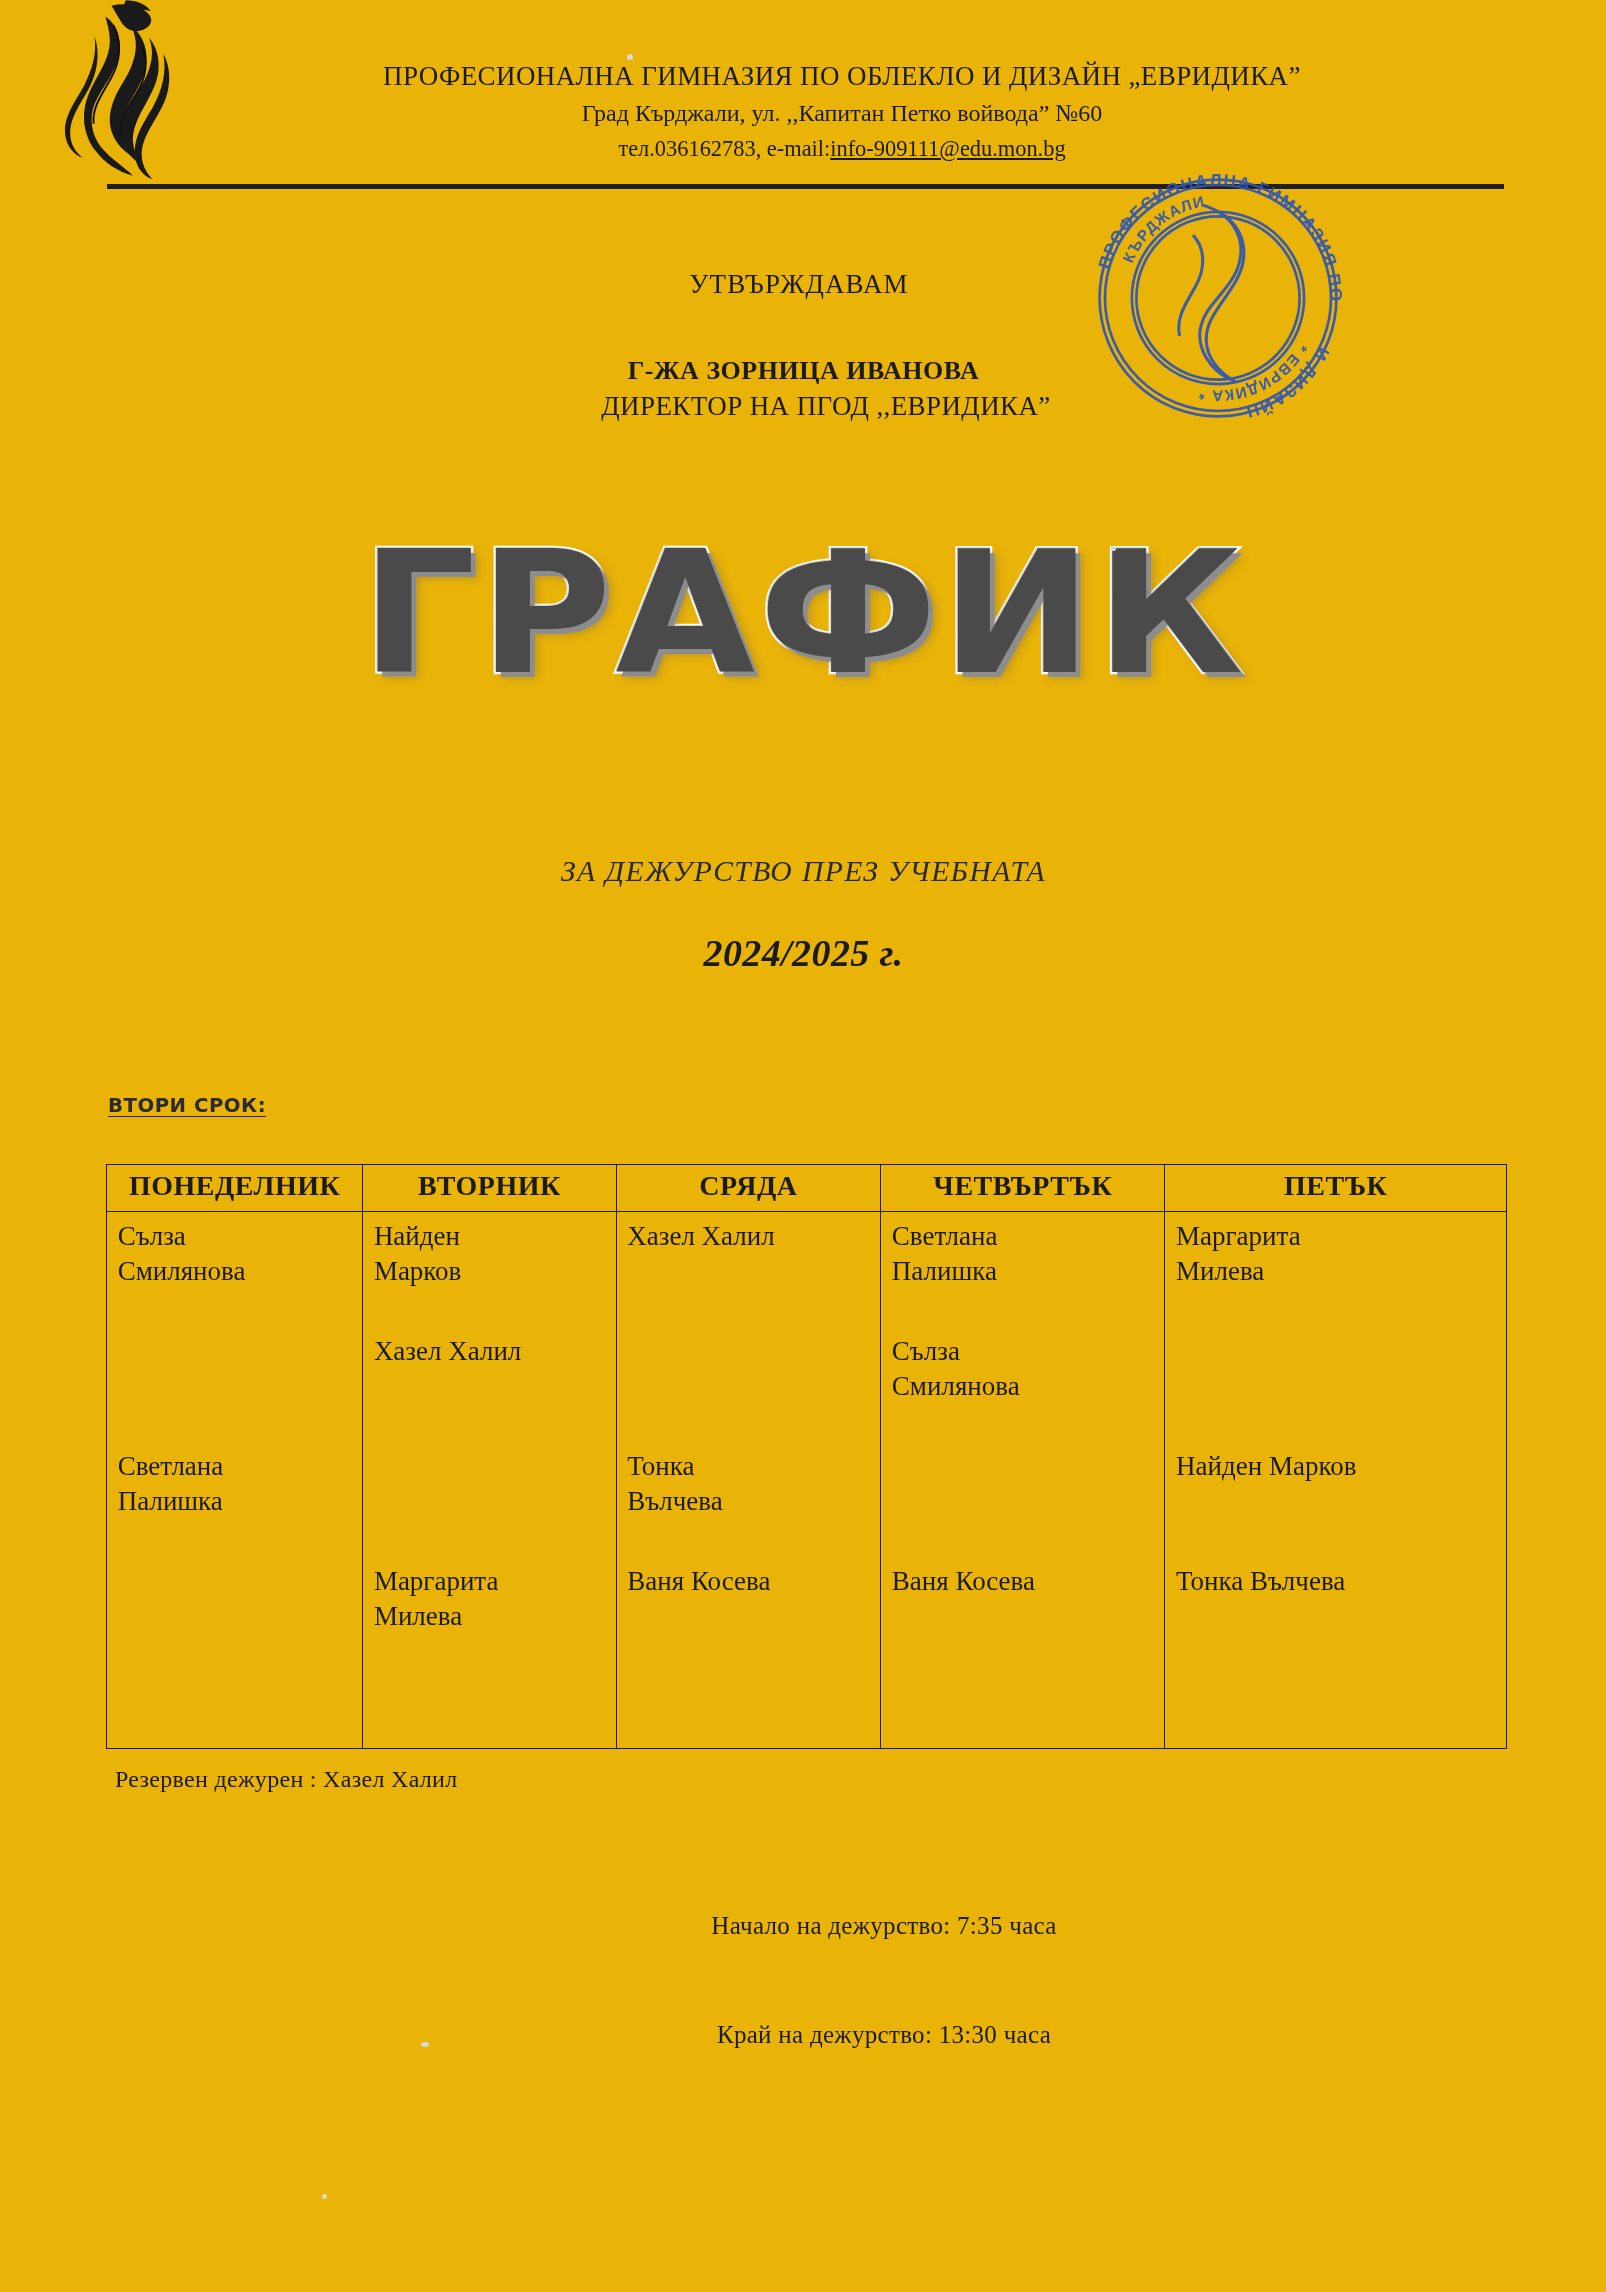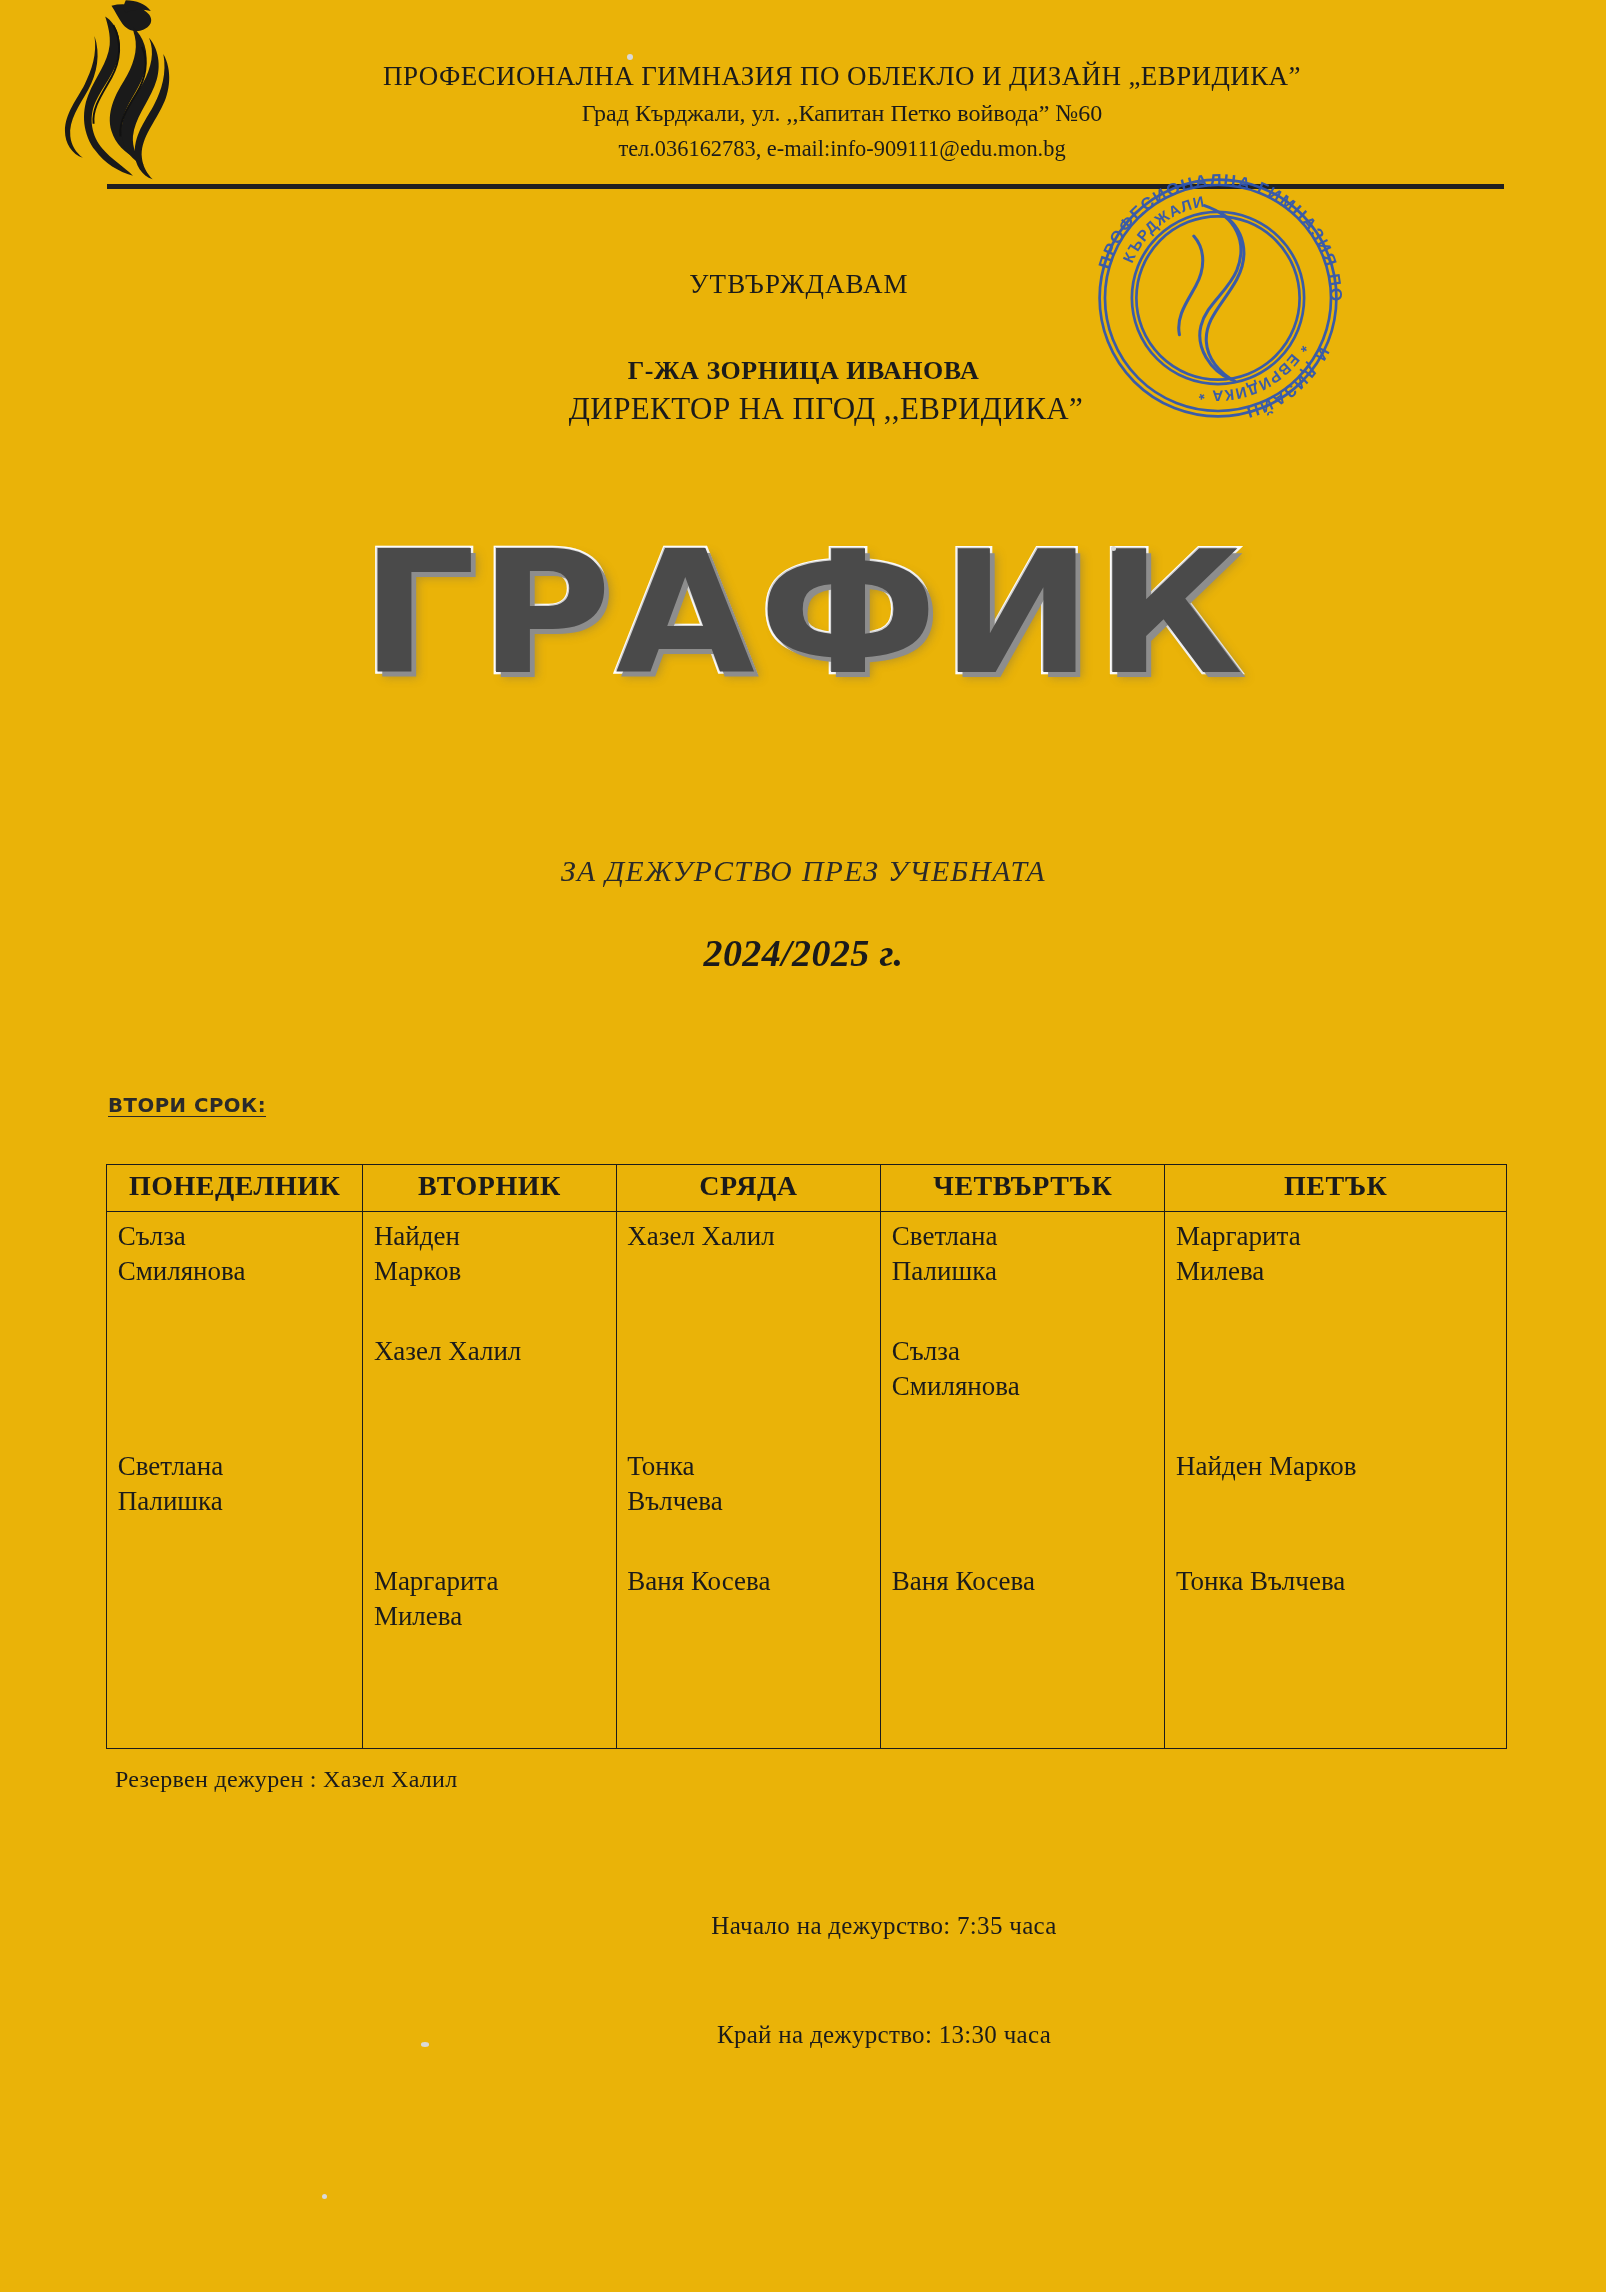--- a/index.html
+++ b/index.html
@@ -58,20 +58,21 @@
     font-size: 24px;
     line-height: 1.3;
     margin-top: 5.4px;
   }
   .org-contact {
     font-size: 22.4px;
     line-height: 1.3;
     margin-top: 4.5px;
   }
   .org-contact .mail-link {
+    text-decoration: underline;
     color: #1b1b1b;
   }
   .rule {
     position: absolute;
     left: 107px;
     top: 184px;
     width: 1397px;
     height: 4.5px;
     background: #202020;
   }
@@ -89,21 +90,21 @@
     letter-spacing: 1.1px;
     margin-left: -9px;
   }
   .approve-name {
     font-size: 26px;
     font-weight: bold;
     letter-spacing: 0.5px;
     margin-top: 56px;
   }
   .approve-role {
-    font-size: 31px;
+    font-size: 27px;
     letter-spacing: 0.4px;
     margin-top: 5.4px;
     padding-left: 45px;
   }
 
   
   .stamp {
     position: absolute;
     left: 1070px;
     top: 150px;

